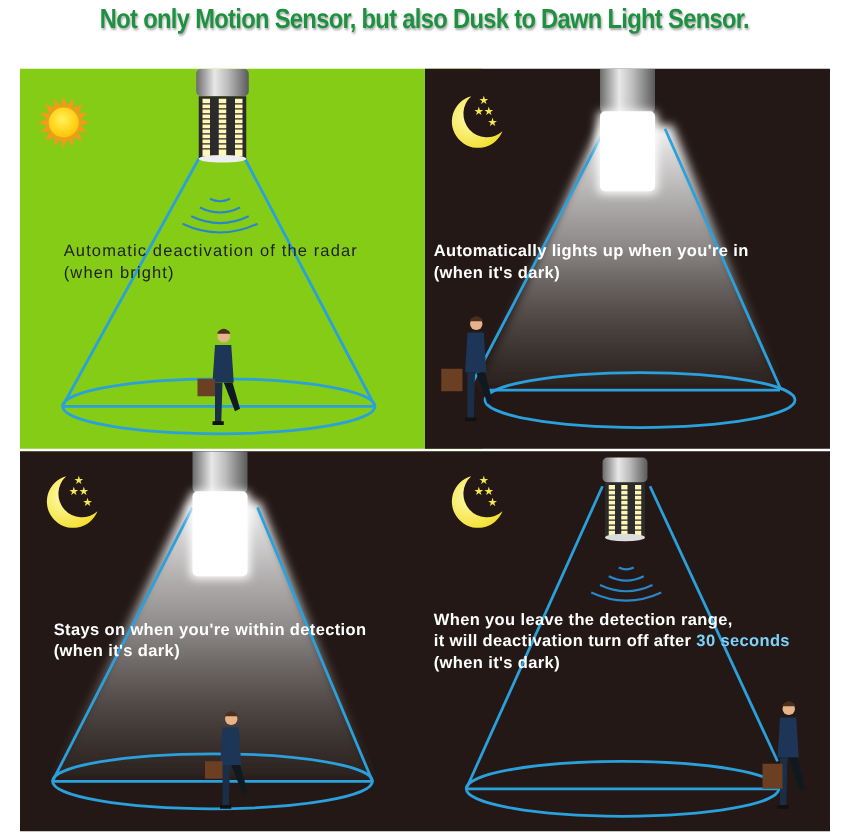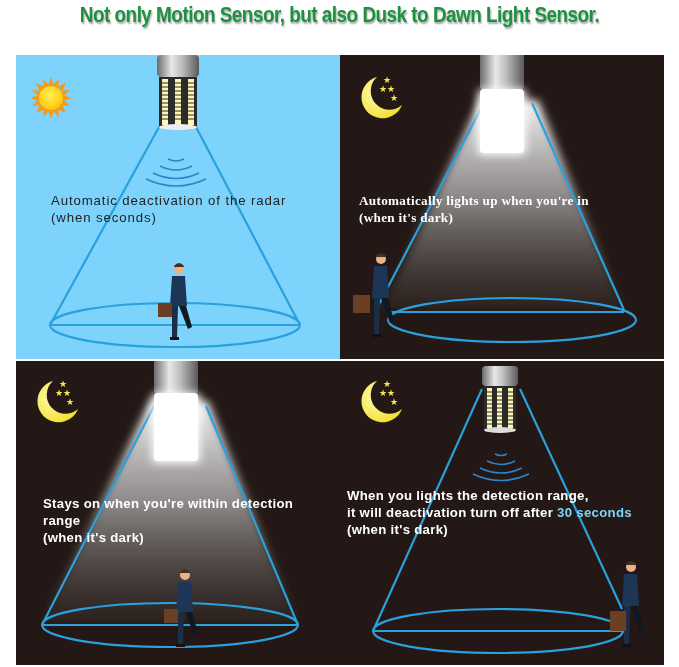--- a/index.html
+++ b/index.html
@@ -46,21 +46,21 @@
     <radialGradient id="sunGrad" cx="0.45" cy="0.4" r="0.6">
       <stop offset="0" stop-color="#fff35a"></stop>
       <stop offset="1" stop-color="#ffc400"></stop>
     </radialGradient>
     <filter id="glow" x="-50%" y="-50%" width="200%" height="200%">
       <feGaussianBlur stdDeviation="4"></feGaussianBlur>
     </filter>
   </defs>
 </svg>
 
-<div class="panel" style="left:16px;top:55px;width:370px;height:304px;background:#7dd3fc;">
+<div class="panel" style="left:16px;top:55px;width:370px;height:304px;background:#84cc16;">
   <svg width="324" height="304" viewBox="0 0 324 304">
 
     <g transform="translate(35,43)">
       <g fill="#f39a1c">
         <polygon points="0,-21 3,-12 -3,-12"></polygon>
         <polygon points="0,21 3,12 -3,12"></polygon>
         <polygon points="-21,0 -12,3 -12,-3"></polygon>
         <polygon points="21,0 12,3 12,-3"></polygon>
         <polygon points="-15,-15 -6,-11 -11,-6"></polygon>
         <polygon points="15,15 6,11 11,6"></polygon>
@@ -120,21 +120,21 @@
       <path d="M12 3 Q17 -3 22 3 L22 4 L12 4 Z" fill="#4a2e1e"></path>
       <path d="M10 13 L23 13 L25 43 L8 43 Z" fill="#1d3557"></path>
       <path d="M10 43 L16 43 L15 75 L10 75 Z" fill="#1b2e47"></path>
       <path d="M17 43 L24 43 L30 64 L26 66 Z" fill="#101820"></path>
       <rect x="-4" y="40" width="14" height="14" fill="#6b3f22"></rect>
       <rect x="8" y="74" width="9" height="3" fill="#111"></rect>
     </g>
   </svg>
   <div class="caption light" style="left:35px;top:137px;">
     <div>Automatic deactivation of the radar</div>
-    <div>(when seconds)</div>
+    <div>(when bright)</div>
   </div>
 </div>
 
 <div class="panel" style="left:340px;top:55px;width:324px;height:304px;background:#231815;">
   <svg width="324" height="304" viewBox="0 0 324 304">
 
     <g transform="translate(40,40)">
       <path d="M-3,-18 A21,21 0 1 0 22,10 A16,16 0 1 1 -3,-18 Z" fill="url(#moonGrad)"></path>
       <text x="3" y="-12" font-size="9" fill="#f5e850" font-family="DejaVu Sans, sans-serif">★</text>
       <text x="-1" y="-3" font-size="9" fill="#f5e850" font-family="DejaVu Sans, sans-serif">★</text>
@@ -159,21 +159,21 @@
     <g transform="translate(24,198)">
       <circle cx="17" cy="6" r="5" fill="#e7b48a"></circle>
       <path d="M12 3 Q17 -3 22 3 L22 4 L12 4 Z" fill="#4a2e1e"></path>
       <path d="M10 13 L23 13 L25 45 L8 45 Z" fill="#1d3557"></path>
       <path d="M10 45 L16 45 L15 82 L10 82 Z" fill="#1b2e47"></path>
       <path d="M17 45 L24 45 L30 68 L26 70 Z" fill="#101820"></path>
       <rect x="-11" y="42" width="17" height="18" fill="#6b3f22"></rect>
       <rect x="8" y="81" width="9" height="3" fill="#111"></rect>
     </g>
   </svg>
-  <div class="caption dark" style="left:19px;top:137px;font-family:Liberation Serif, serif;">
+  <div class="caption dark" style="left:7px;top:137px;">
     <div>Automatically lights up when you're in</div>
     <div>(when it's dark)</div>
   </div>
 </div>
 
 <div class="panel" style="left:16px;top:361px;width:324px;height:304px;background:#231815;">
   <svg width="324" height="304" viewBox="0 0 324 304">
     <g transform="translate(40,38)">
       <path d="M-3,-18 A21,21 0 1 0 22,10 A16,16 0 1 1 -3,-18 Z" fill="url(#moonGrad)"></path>
       <text x="3" y="-12" font-size="9" fill="#f5e850" font-family="DejaVu Sans, sans-serif">★</text>
@@ -198,21 +198,20 @@
       <path d="M12 3 Q17 -3 22 3 L22 4 L12 4 Z" fill="#4a2e1e"></path>
       <path d="M10 13 L23 13 L25 43 L8 43 Z" fill="#1d3557"></path>
       <path d="M10 43 L16 43 L15 76 L10 76 Z" fill="#1b2e47"></path>
       <path d="M17 43 L24 43 L30 64 L26 66 Z" fill="#101820"></path>
       <rect x="-4" y="40" width="14" height="14" fill="#6b3f22"></rect>
       <rect x="8" y="75" width="9" height="3" fill="#111"></rect>
     </g>
   </svg>
   <div class="caption dark" style="left:27px;top:134px;">
     <div>Stays on when you're within detection</div>
-    <div>range</div>
     <div>(when it's dark)</div>
   </div>
 </div>
 
 <div class="panel" style="left:340px;top:361px;width:324px;height:304px;background:#231815;">
   <svg width="324" height="304" viewBox="0 0 324 304">
     <g transform="translate(40,38)">
       <path d="M-3,-18 A21,21 0 1 0 22,10 A16,16 0 1 1 -3,-18 Z" fill="url(#moonGrad)"></path>
       <text x="3" y="-12" font-size="9" fill="#f5e850" font-family="DejaVu Sans, sans-serif">★</text>
       <text x="-1" y="-3" font-size="9" fill="#f5e850" font-family="DejaVu Sans, sans-serif">★</text>
@@ -256,17 +255,17 @@
       <circle cx="17" cy="6" r="5" fill="#e7b48a"></circle>
       <path d="M12 3 Q17 -3 22 3 L22 4 L12 4 Z" fill="#4a2e1e"></path>
       <path d="M10 13 L23 13 L25 45 L8 45 Z" fill="#1d3557"></path>
       <path d="M10 45 L16 45 L15 84 L10 84 Z" fill="#1b2e47"></path>
       <path d="M17 45 L24 45 L30 70 L26 72 Z" fill="#101820"></path>
       <rect x="-4" y="50" width="16" height="20" fill="#6b3f22"></rect>
       <rect x="8" y="83" width="9" height="3" fill="#111"></rect>
     </g>
   </svg>
   <div class="caption dark" style="left:7px;top:126px;">
-    <div>When you lights the detection range,</div>
+    <div>When you leave the detection range,</div>
     <div><span style="white-space: pre;">it will deactivation turn off after </span><span class="accent" style="color:#7dd3fc;">30 seconds</span></div>
     <div>(when it's dark)</div>
   </div>
 </div>
 
 </body></html>

